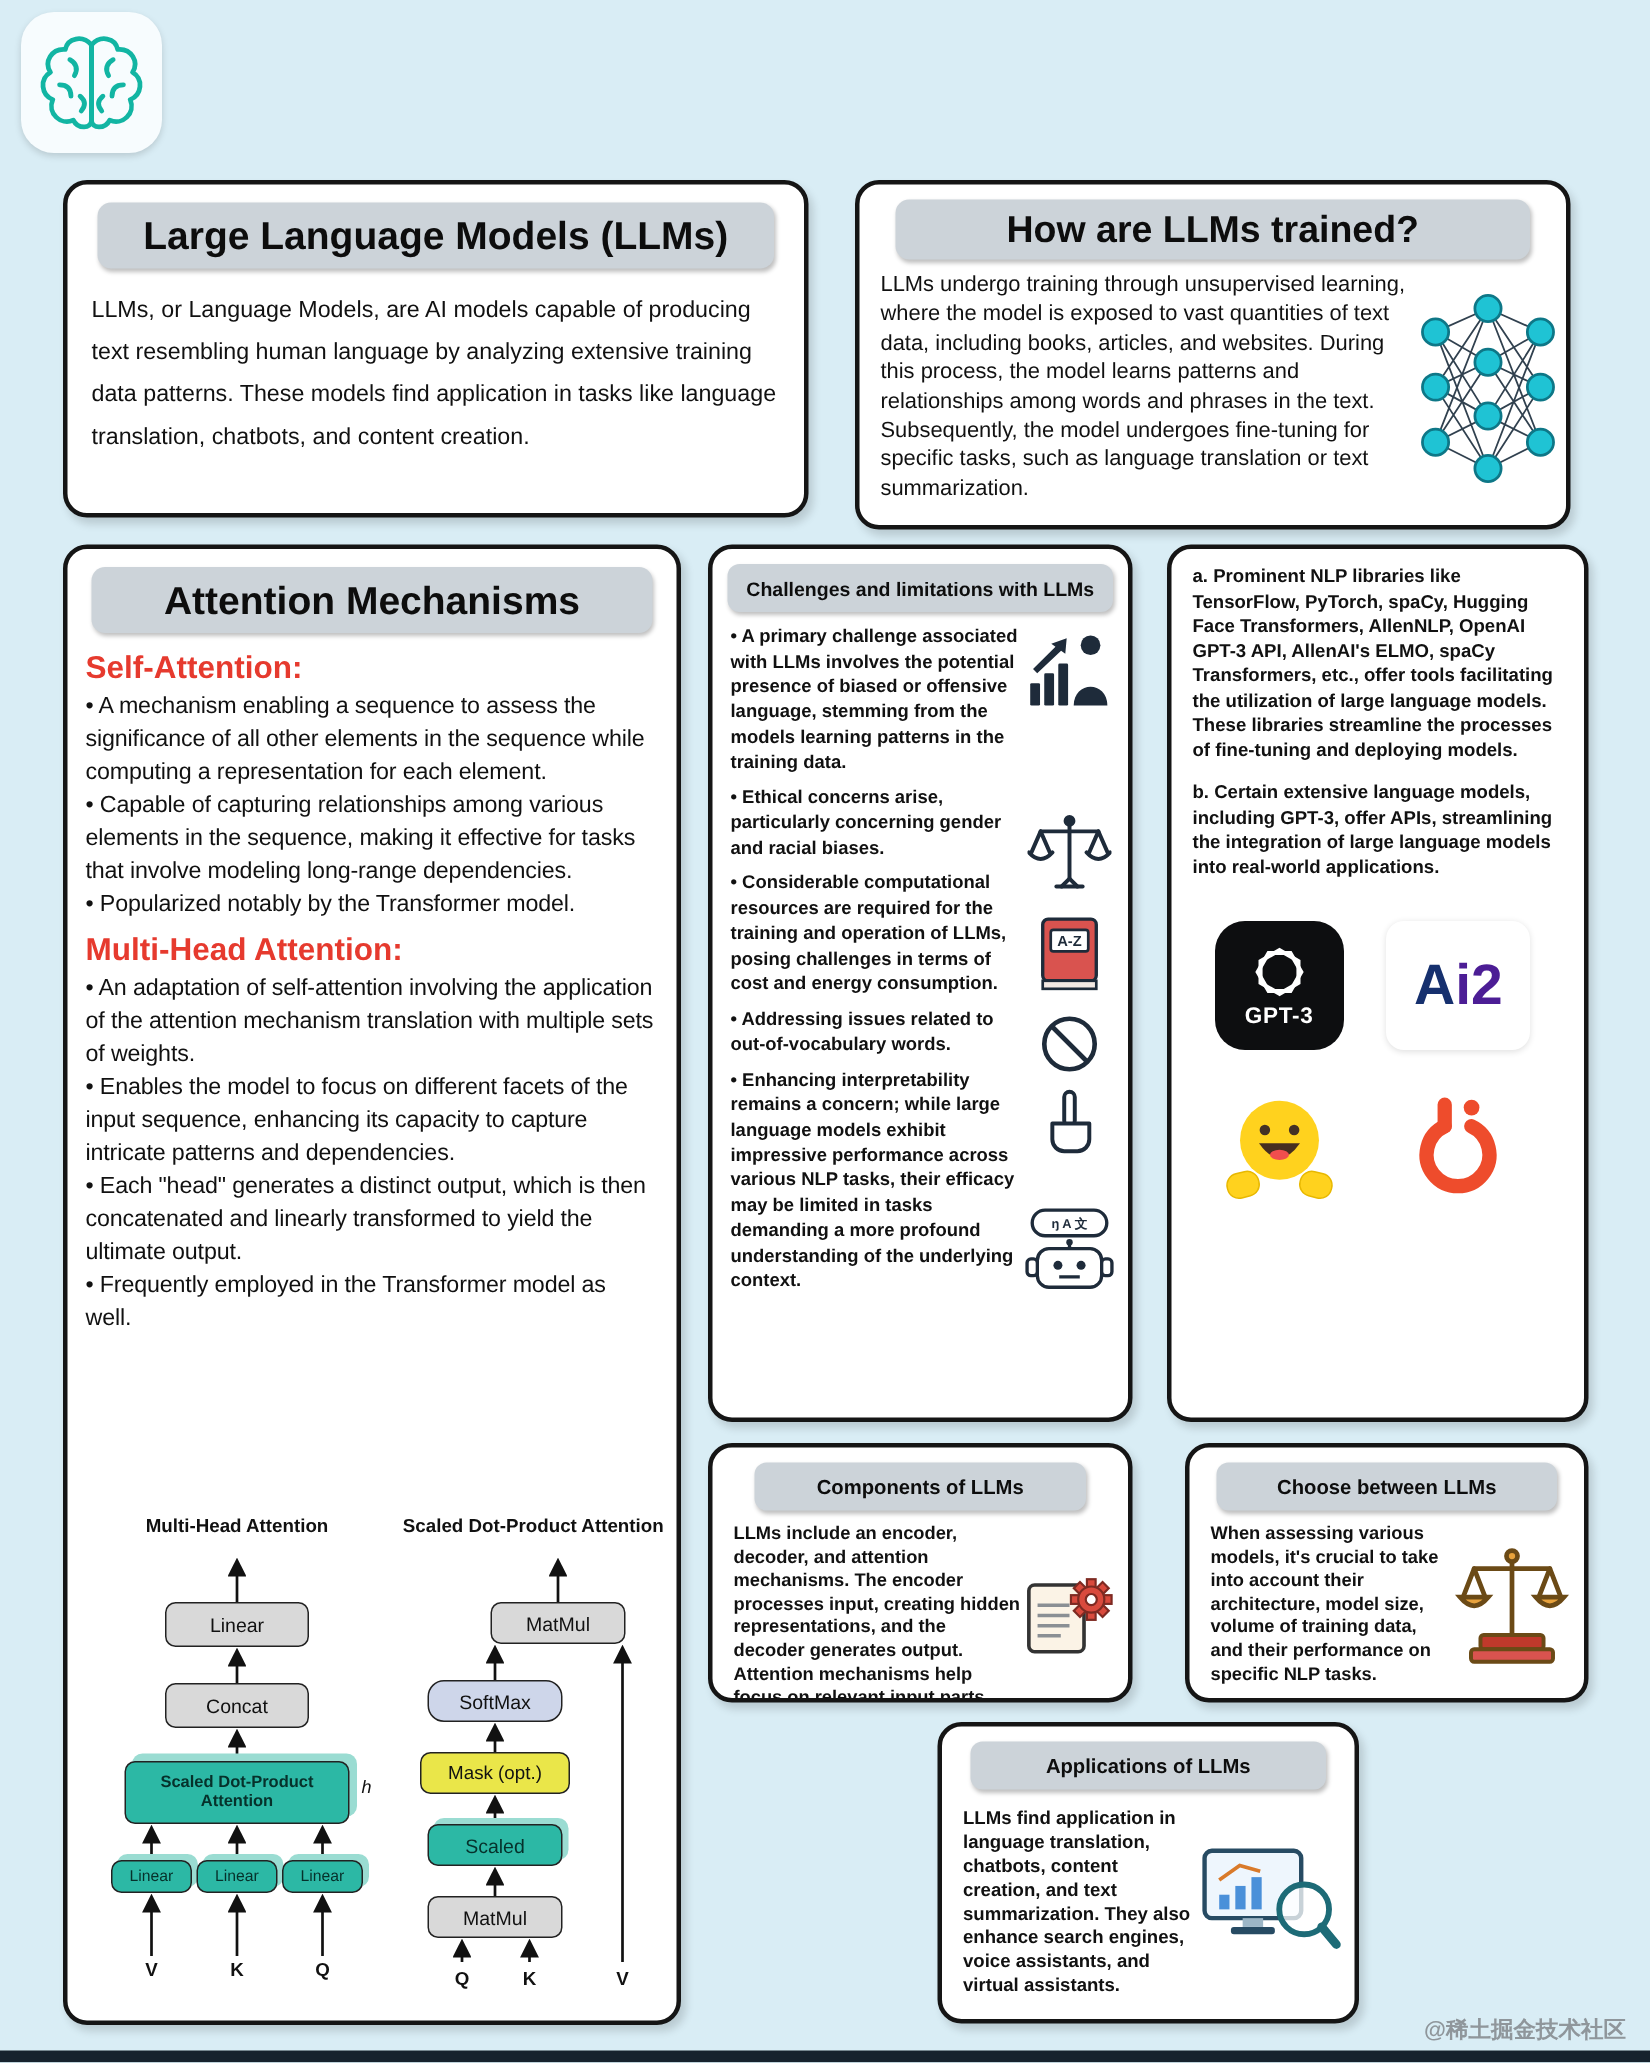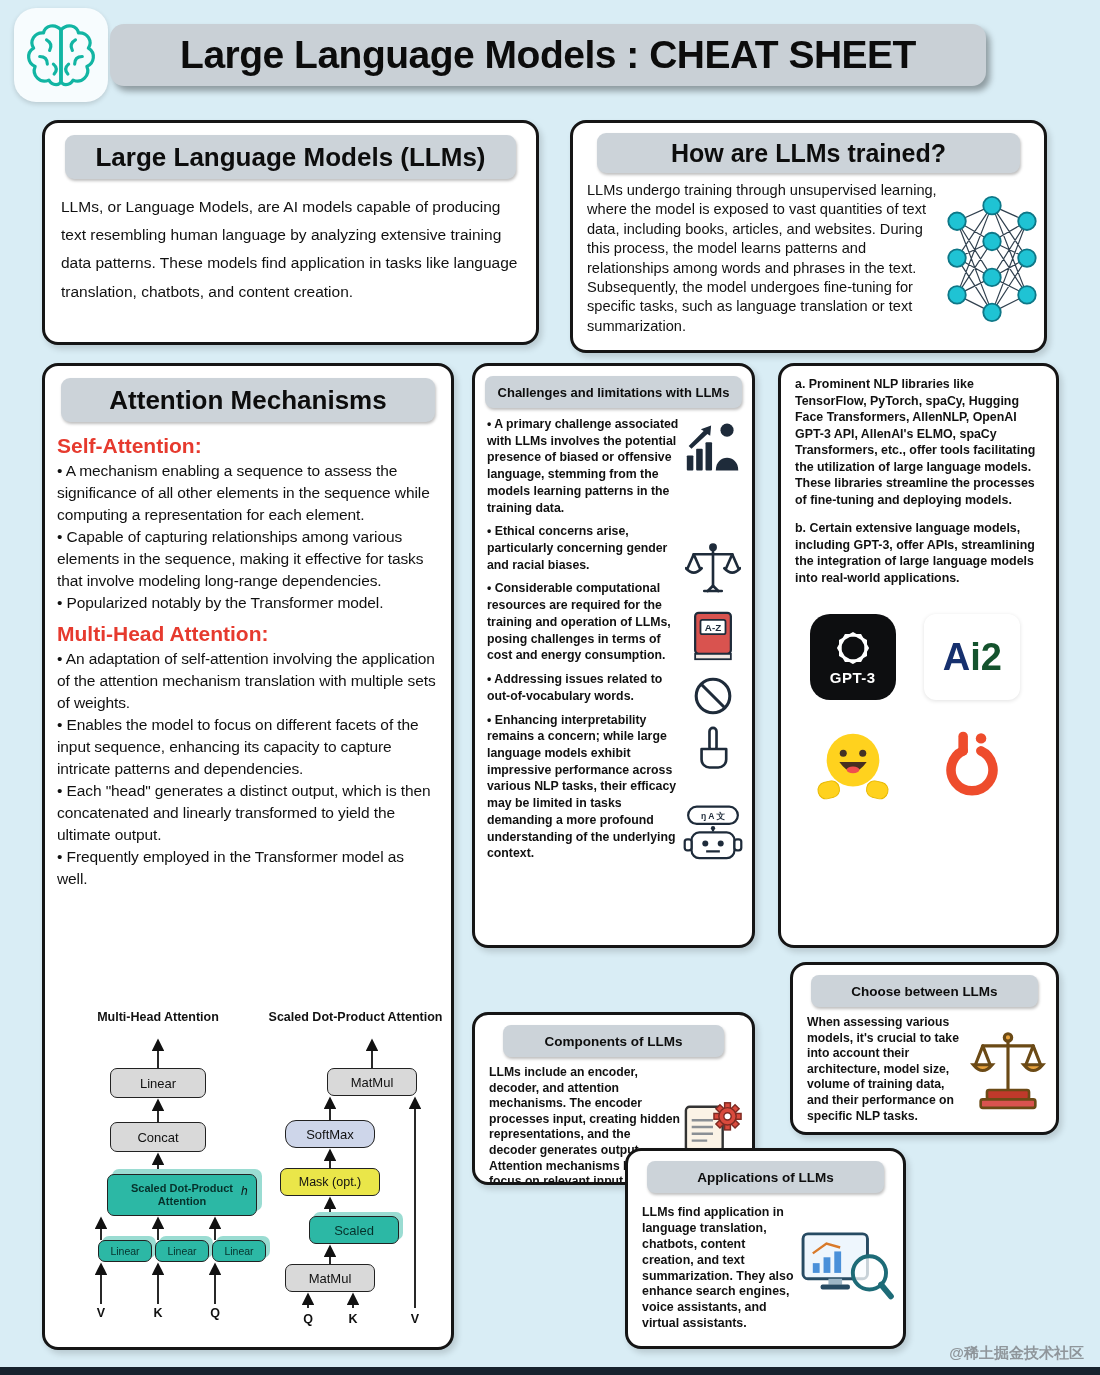--- a/index.html
+++ b/index.html
@@ -35,21 +35,21 @@
   .red-head{color:#e63a2e;font-weight:bold;font-size:21px;margin:8px 0 2px;}
   .att-text .bullet{font-size:15.5px;font-weight:500;line-height:1.42;letter-spacing:-.1px;}
   .diagrams{position:absolute;left:0;bottom:4px;width:100%;height:335px;}
   .diag{position:absolute;top:0;height:335px;}
   .diag-title{position:absolute;top:2px;left:0;width:100%;text-align:center;
               font-size:12.5px;font-weight:bold;}
   .arrows{position:absolute;left:0;top:0;width:100%;height:100%;z-index:1;}
   .dbox{position:absolute;display:flex;align-items:center;justify-content:center;text-align:center;
         border:1.6px solid #222;border-radius:7px;font-size:13px;box-sizing:border-box;z-index:2;
         background:#d9d9d9;}
-  .dbox.teal{background:#2cb8a5;box-shadow:4px -4px 0 #9adcd2;color:#06312b;margin-left:24px;}
+  .dbox.teal{background:#2cb8a5;box-shadow:4px -4px 0 #9adcd2;color:#06312b;}
   .dbox.lavender{background:#ced6ea;}
   .dbox.yellow{background:#eae649;}
   .dbox.sdpa{font-size:11px;font-weight:bold;line-height:1.2;flex-direction:column;
              box-shadow:5px -5px 0 #9adcd2;}
   .dlabel{position:absolute;transform:translateX(-50%);font-size:12.5px;font-weight:bold;z-index:2;}
   .hlabel{position:absolute;font-size:12px;font-style:italic;z-index:2;}
 
   
   .ch-body{display:flex;padding:8px 6px 4px 12px;}
   .ch-text{width:192px;font-size:12.3px;font-weight:bold;line-height:1.36;}
@@ -60,21 +60,21 @@
   .tools-text{padding:10px 14px 0 14px;font-size:12.4px;font-weight:bold;line-height:1.33;}
   .tools-text p{margin:0 0 12px 0;}
   .logo-grid{display:grid;grid-template-columns:1fr 1fr;gap:26px 20px;padding:16px 34px 0 22px;
              justify-items:center;align-items:center;}
   .gpt3-card{width:86px;height:86px;background:#0d0e10;border-radius:20px;display:flex;
              flex-direction:column;align-items:center;justify-content:center;gap:1px;}
   .gpt3-label{color:#fff;font-weight:bold;font-size:15px;letter-spacing:.5px;}
   .ai2-card{width:96px;height:86px;background:#fff;border-radius:12px;display:flex;align-items:center;
             justify-content:center;font-size:38px;font-weight:bold;box-shadow:0 1px 4px rgba(0,0,0,.12);}
   .ai2-a{color:#16306e;}
-  .ai2-i2{color:#14532d;}
+  .ai2-i2{color:#4c1d95;}
 
   
   .info-body{display:flex;padding:8px 8px 4px 14px;}
   .info-text{font-size:12.2px;font-weight:bold;line-height:1.28;}
   .info-icon{flex:1;display:flex;align-items:center;justify-content:center;}
 
   .watermark{position:absolute;right:16px;top:1344px;font-size:15px;font-weight:bold;color:#8f969b;}
   .bottom-bar{position:absolute;left:0;bottom:0;width:100%;height:8px;background:#17222d;}
 </style>
 </head>
@@ -89,23 +89,20 @@
         <path d="M50 17 C58 8 71 11 73 21 C85 20 92 32 86 41 C96 47 94 61 84 65 C89 77 77 88 66 83 C62 91 50 91 50 83 Z"></path>
         <path d="M50 17 L50 83"></path>
         <path d="M31 30 q9 5 4 14"></path>
           <path d="M69 30 q-9 5 -4 14"></path>
         <path d="M22 52 q10 0 10 10"></path>
           <path d="M78 52 q-10 0 -10 10"></path>
         <path d="M40 62 q7 6 1 13"></path>
           <path d="M60 62 q-7 6 -1 13"></path>
       </g>
     </svg>
-  </div>
-  <div class="header-bar">
-    <span>Large Language Models : CHEAT SHEET</span>
   </div>
 
   <div class="panel" style="left:42px;top:120px;width:497px;height:225px;">
     <div class="badge lg">
       <span>Large Language Models (LLMs)</span>
     </div>
     <div class="llms-body">LLMs, or Language Models, are AI models capable of producing text resembling human language by analyzing extensive training data patterns. These models find application in tasks like language translation, chatbots, and content creation.</div>
   </div>
 
   <div class="panel" style="left:570px;top:120px;width:477px;height:233px;">
@@ -323,21 +320,21 @@
       <svg viewBox="0 0 84 84" width="80" height="80">
         <g stroke="#ee4c2c" stroke-width="10" fill="none" stroke-linecap="round">
           <path d="M32.7 26.1 A22 22 0 1 0 51.3 26.1"></path>
           <line x1="32.7" y1="26.1" x2="32.7" y2="11"></line>
         </g>
         <circle cx="51.5" cy="13" r="5.5" fill="#ee4c2c"></circle>
       </svg>
     </div>
   </div>
 
-  <div class="panel" style="left:472px;top:1012px;width:283px;height:173px;">
+  <div class="panel" style="left:472px;top:962px;width:283px;height:173px;">
     <div class="badge sm" style="width:80%;font-size:13.5px;">
       <span>Components of LLMs</span>
     </div>
     <div class="info-body">
       <div class="info-text" style="width:192px;">LLMs include an encoder, decoder, and attention mechanisms. The encoder processes input, creating hidden representations, and the decoder generates output. Attention mechanisms help focus on relevant input parts.</div>
       <div class="info-icon">
         <svg viewBox="0 0 64 62" width="62" height="60">
           <rect x="4" y="10" width="38" height="46" rx="4" fill="#fbf3e6" stroke="#333" stroke-width="2.5"></rect>
           <g stroke="#8a8f94" stroke-width="2.4" fill="none">
               <path d="M10 24h22M10 31h22M10 38h22M10 45h16"></path>

